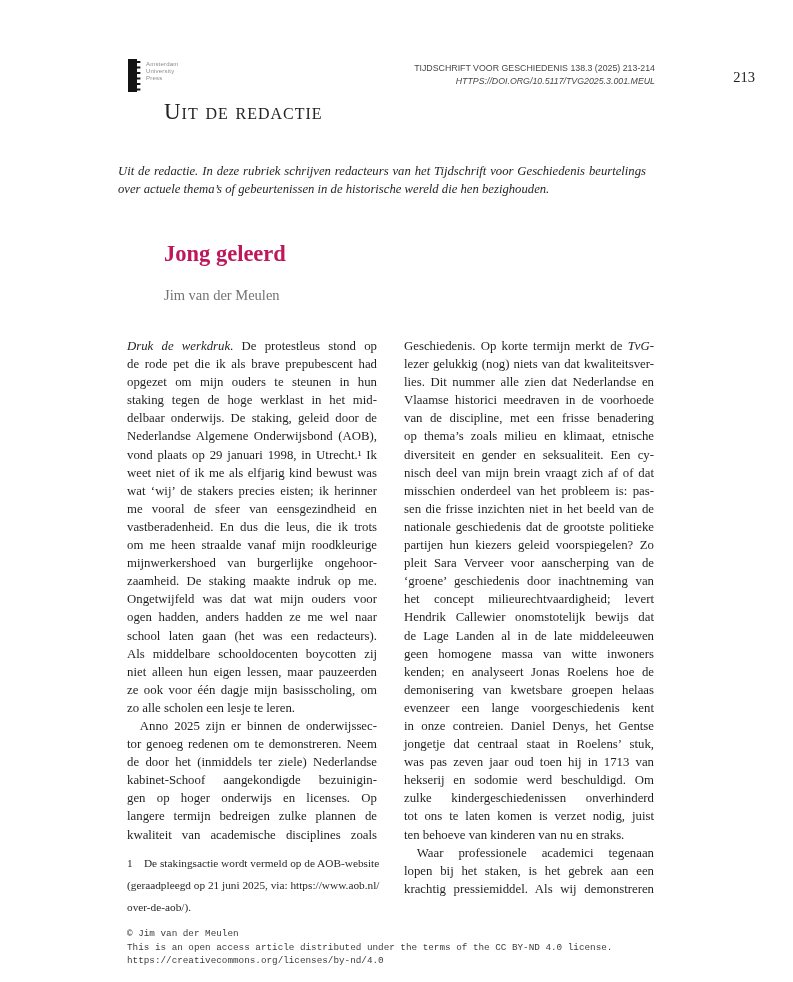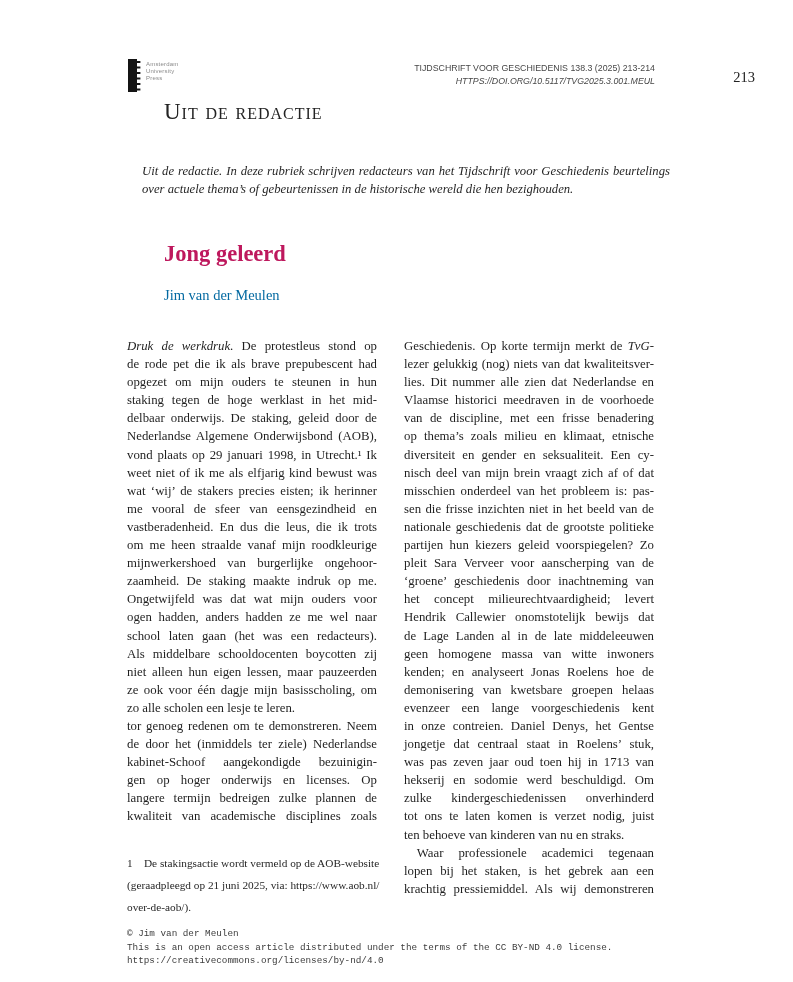--- a/index.html
+++ b/index.html
@@ -13,24 +13,24 @@
   #logo-text{left:146px;top:61px;font-family:"Liberation Sans",sans-serif;
     font-size:6px;line-height:6.8px;color:#8a8a8a;letter-spacing:.2px;}
   #hdr-right{left:127px;top:62px;width:528px;text-align:right;
     font-family:"Liberation Sans",sans-serif;font-size:8.8px;line-height:12.6px;color:#474747;}
   #hdr-doi{font-style:italic;}
   #page-number{left:721px;top:69px;width:34px;text-align:right;font-size:14.5px;color:#222;}
 
   
   #section-title{left:164px;top:99px;font-size:23px;font-variant:small-caps;
     letter-spacing:1px;color:#232323;}
-  #abstract{left:142px;top:160px;width:528px;font-size:12.7px;line-height:23px;
+  #abstract{left:118px;top:160px;width:528px;font-size:12.7px;line-height:23px;
     font-style:italic;color:#262626;}
   #article-title{left:164px;top:241px;font-size:22.5px;font-weight:bold;color:#be185d;}
-  #article-author{left:164px;top:287px;font-size:14.5px;color:#0369a1;}
+  #article-author{left:164px;top:287px;font-size:14.5px;color:#737373;}
 
   
   .bodycol{top:337px;width:250px;font-size:12.8px;line-height:18.1px;color:#1f1f1f;}
   #col-left{left:127px;}
   #col-right{left:404px;}
   .tline{text-align:justify;text-align-last:justify;height:18.1px;white-space:nowrap;}
   .tline.endline{text-align-last:left;}
   .tline .it{font-style:italic;}
 
   
@@ -91,20 +91,21 @@
     <div class="tline"><span>om me heen straalde vanaf mijn roodkleurige</span></div>
     <div class="tline"><span>mijnwerkershoed van burgerlijke ongehoor-</span></div>
     <div class="tline"><span>zaamheid. De staking maakte indruk op me.</span></div>
     <div class="tline"><span>Ongetwijfeld was dat wat mijn ouders voor</span></div>
     <div class="tline"><span>ogen hadden, anders hadden ze me wel naar</span></div>
     <div class="tline"><span>school laten gaan (het was een redacteurs).</span></div>
     <div class="tline"><span>Als middelbare schooldocenten boycotten zij</span></div>
     <div class="tline"><span>niet alleen hun eigen lessen, maar pauzeerden</span></div>
     <div class="tline"><span>ze ook voor één dagje mijn basisscholing, om</span></div>
     <div class="tline endline"><span>zo alle scholen een lesje te leren.</span></div>
+    <div class="tline"><span> Anno 2025 zijn er binnen de onderwijssec-</span></div>
     <div class="tline"><span>tor genoeg redenen om te demonstreren. Neem</span></div>
     <div class="tline"><span>de door het (inmiddels ter ziele) Nederlandse</span></div>
     <div class="tline"><span>kabinet-Schoof aangekondigde bezuinigin-</span></div>
     <div class="tline"><span>gen op hoger onderwijs en licenses. Op</span></div>
     <div class="tline"><span>langere termijn bedreigen zulke plannen de</span></div>
     <div class="tline"><span>kwaliteit van academische disciplines zoals</span></div>
   </div>
 <div class="abs bodycol" id="col-right">
     <div class="tline"><span>Geschiedenis. Op korte termijn merkt de </span><span class="it">TvG</span><span>-</span></div>
     <div class="tline"><span>lezer gelukkig (nog) niets van dat kwaliteitsver-</span></div>

